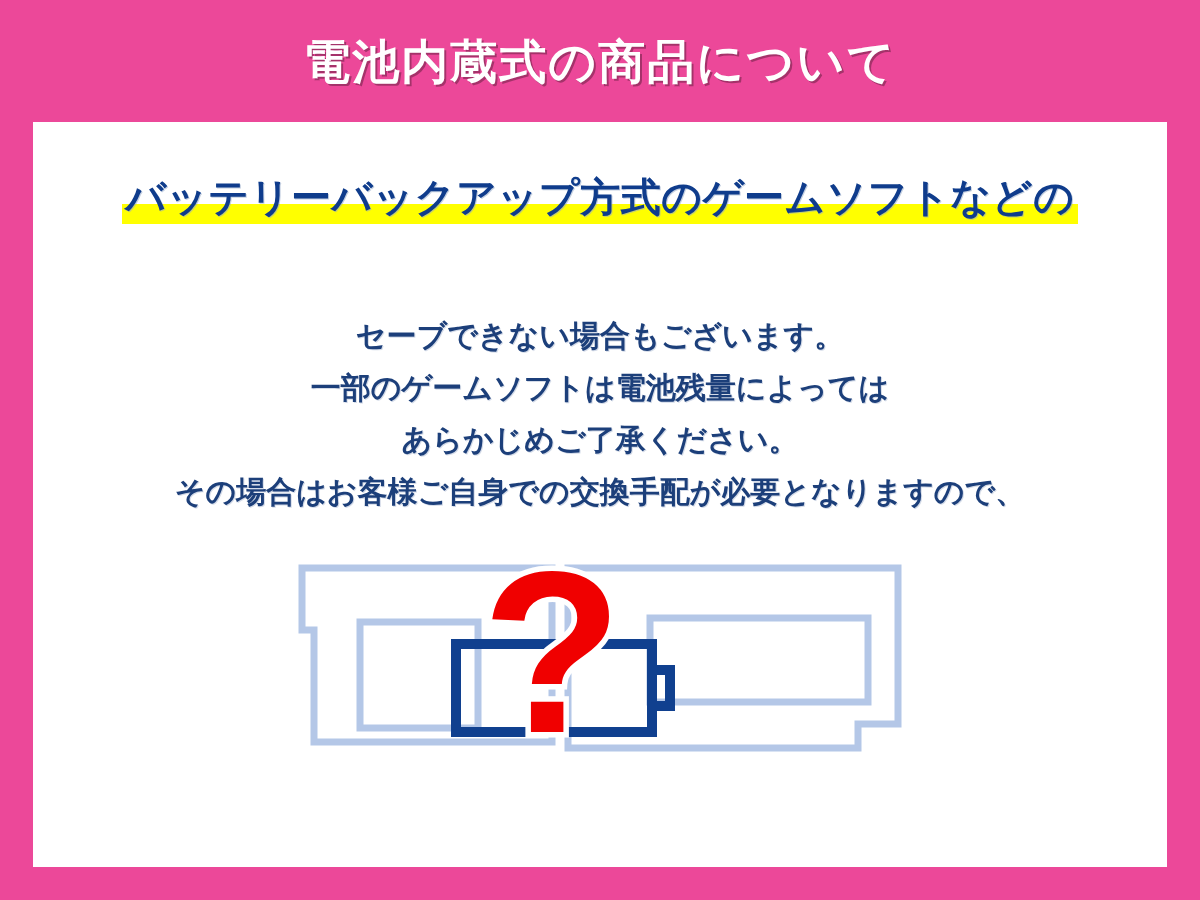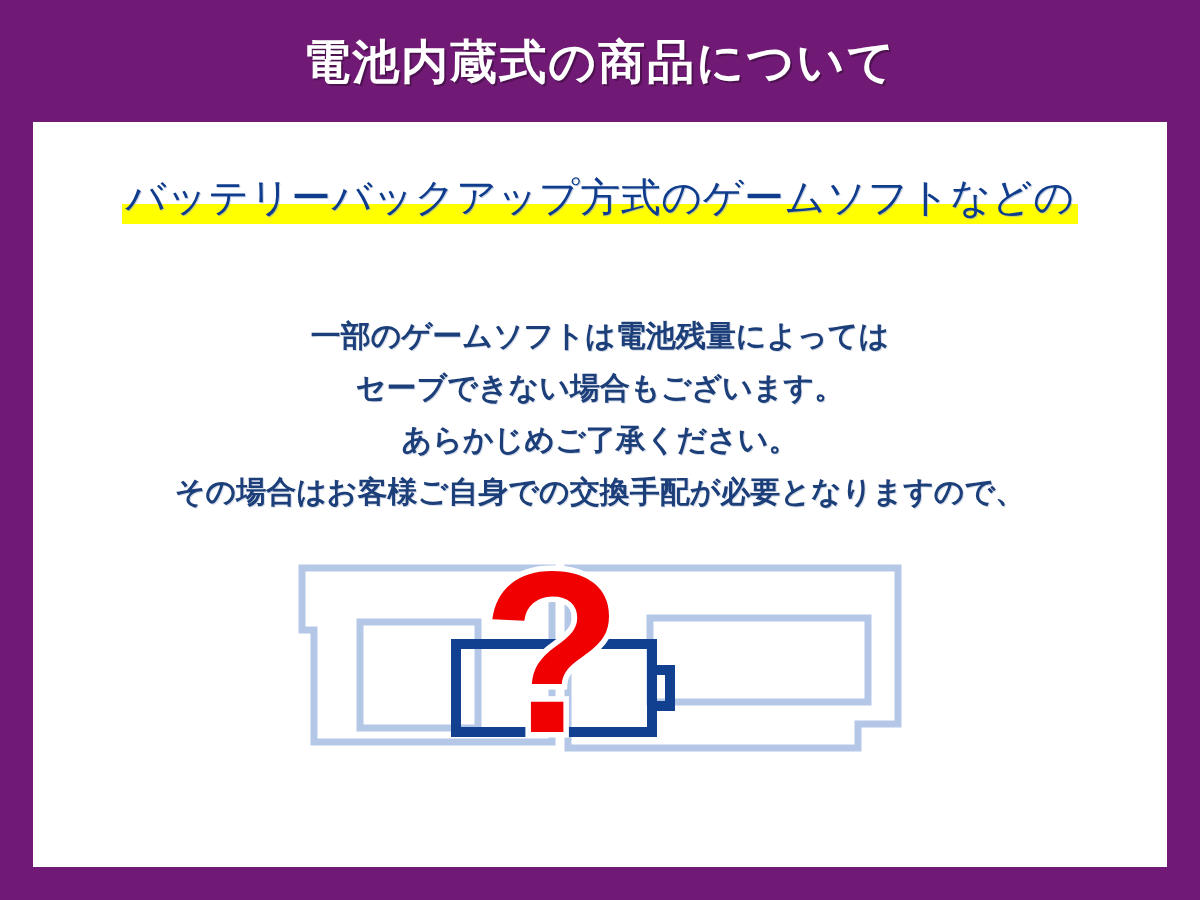--- a/index.html
+++ b/index.html
@@ -9,21 +9,21 @@
     background: #ffffff;
   }
   body {
     font-family: "Liberation Sans", "DejaVu Sans", sans-serif;
   }
 
   #slide {
     position: relative;
     width: 1200px;
     height: 900px;
-    background: #701a75;
+    background: #ec4899;
     overflow: hidden;
   }
 
   
   .title-band {
     position: absolute;
     left: 0;
     top: 0;
     width: 1200px;
     height: 122px;
@@ -79,21 +79,21 @@
     top: 38px;
     height: 20px;
     background: #ffff00;
     z-index: 0;
   }
   .hl-text {
     position: relative;
     z-index: 1;
     color: #0f3c8c;
     font-size: 40px;
-    font-weight: normal;
+    font-weight: bold;
     letter-spacing: 0.5px;
     text-shadow: 1px 1px 0 rgba(150,170,200,0.55);
   }
 
   
   .body-copy {
     position: absolute;
     left: 0;
     top: 188px;
     width: 1134px;
@@ -135,22 +135,22 @@
 
     <div class="headline">
       <div class="headline-line">
         <span class="hl-mark">
           <span class="hl-text">バッテリーバックアップ方式のゲームソフトなどの</span>
         </span>
       </div>
     </div>
 
     <div class="body-copy">
+      <span class="body-line">セーブできない場合もございます。</span>
       <span class="body-line">一部のゲームソフトは電池残量によっては</span>
-      <span class="body-line">セーブできない場合もございます。</span>
       <span class="body-line">あらかじめご了承ください。</span>
       <span class="body-line">その場合はお客様ご自身での交換手配が必要となりますので、</span>
     </div>
 
     <div class="illustration">
       <svg width="640" height="240" viewBox="0 0 640 240">
 
         <g>
           <path d="M 22 16 L 272 16 L 272 190 L 34 190 L 34 78 L 22 78 Z" fill="none" stroke="#b4c7e7" stroke-width="7" stroke-linejoin="miter"></path>
           <rect x="80" y="70" width="118" height="106" fill="none" stroke="#b4c7e7" stroke-width="7"></rect>

